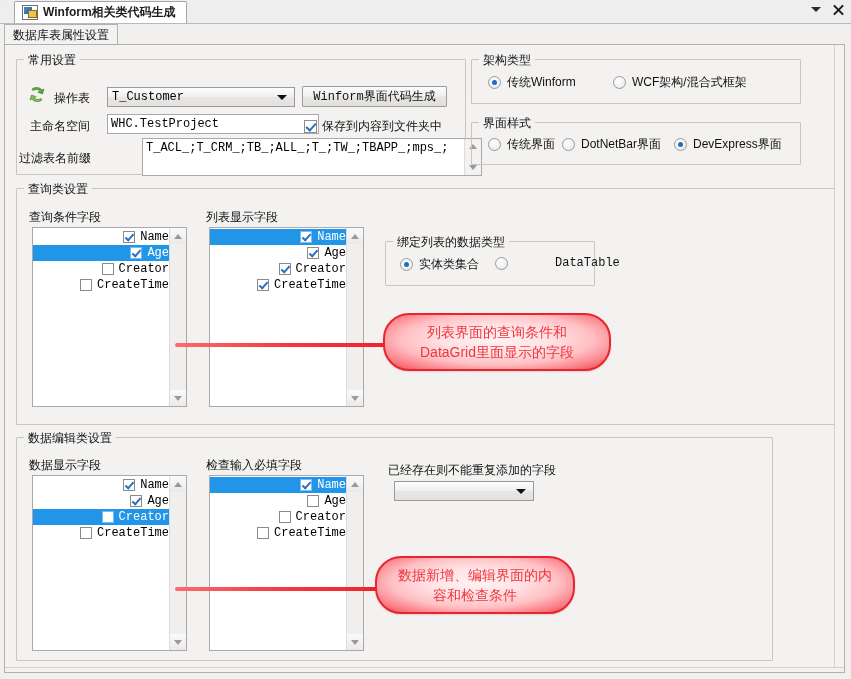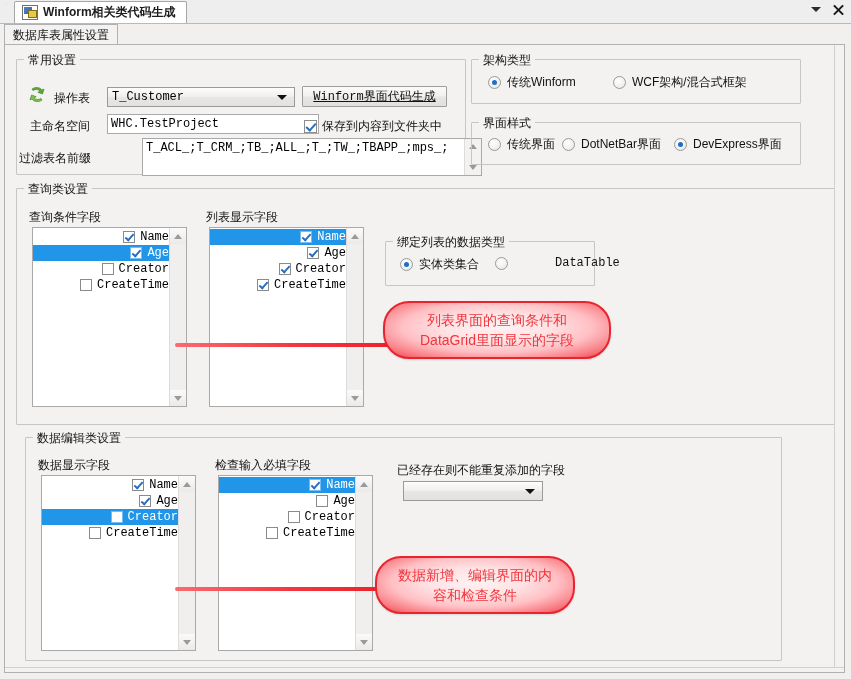--- a/index.html
+++ b/index.html
@@ -457,21 +457,21 @@
           <path d="M14,14 C11,16.4 6,16 4,13 L2,14 L3.5,9 L8.2,10.7 L6,11.8 C7.4,13.8 10.8,14.1 13,12.4 Z" fill="#7cc24f" stroke="#3e7a27" stroke-width="0.6"></path>
         </svg>
 
         <div class="lbl" style="left:37px; top:30px;">操作表</div>
 
         <div class="combo" style="left:90px; top:27px; width:188px; height:20px;">
           <span>T_Customer</span>
           <span class="combo-arrow"></span>
         </div>
 
-        <div class="btn" style="left:285px; top:26px; width:145px; height:21px;text-decoration:underline;">
+        <div class="btn" style="left:285px; top:26px; width:145px; height:21px;">
           <span>Winform界面代码生成</span>
         </div>
 
         <div class="lbl" style="left:13px; top:58px;">主命名空间</div>
 
         <div class="textbox" style="left:90px; top:54px; width:212px; height:20px;">
           <span>WHC.TestProject</span>
         </div>
 
         <div class="cb-row" style="left:287px; top:58px;">
@@ -592,26 +592,26 @@
             <span>实体类集合</span>
           </div>
           <div class="rb-row" style="left:109px; top:14px;gap:47px;">
             <span class="rb"></span>
             <span class="lbl-mono" style="position:static;">DataTable</span>
           </div>
         </div>
       </div>
 
       <div class="connector" style="left:170px; top:298px; width:215px;"></div>
-      <div class="callout" style="left:378px; top:256px; width:228px; height:58px;">
+      <div class="callout" style="left:378px; top:268px; width:228px; height:58px;">
         <span>列表界面的查询条件和</span>
         <span>DataGrid里面显示的字段</span>
       </div>
 
-      <div class="group" style="left:11px; top:392px; width:757px; height:224px;margin-left:9px;">
+      <div class="group" style="left:11px; top:392px; width:757px; height:224px;">
         <div class="group-title">数据编辑类设置</div>
 
         <div class="lbl" style="left:12px; top:19px;">数据显示字段</div>
         <div class="listbox" style="left:15px; top:37px; width:155px; height:176px;">
           <div class="lb-items">
             <div class="lb-item">
               <span class="lb-cbox checked"></span>
               <span>Name</span>
             </div>
             <div class="lb-item">

